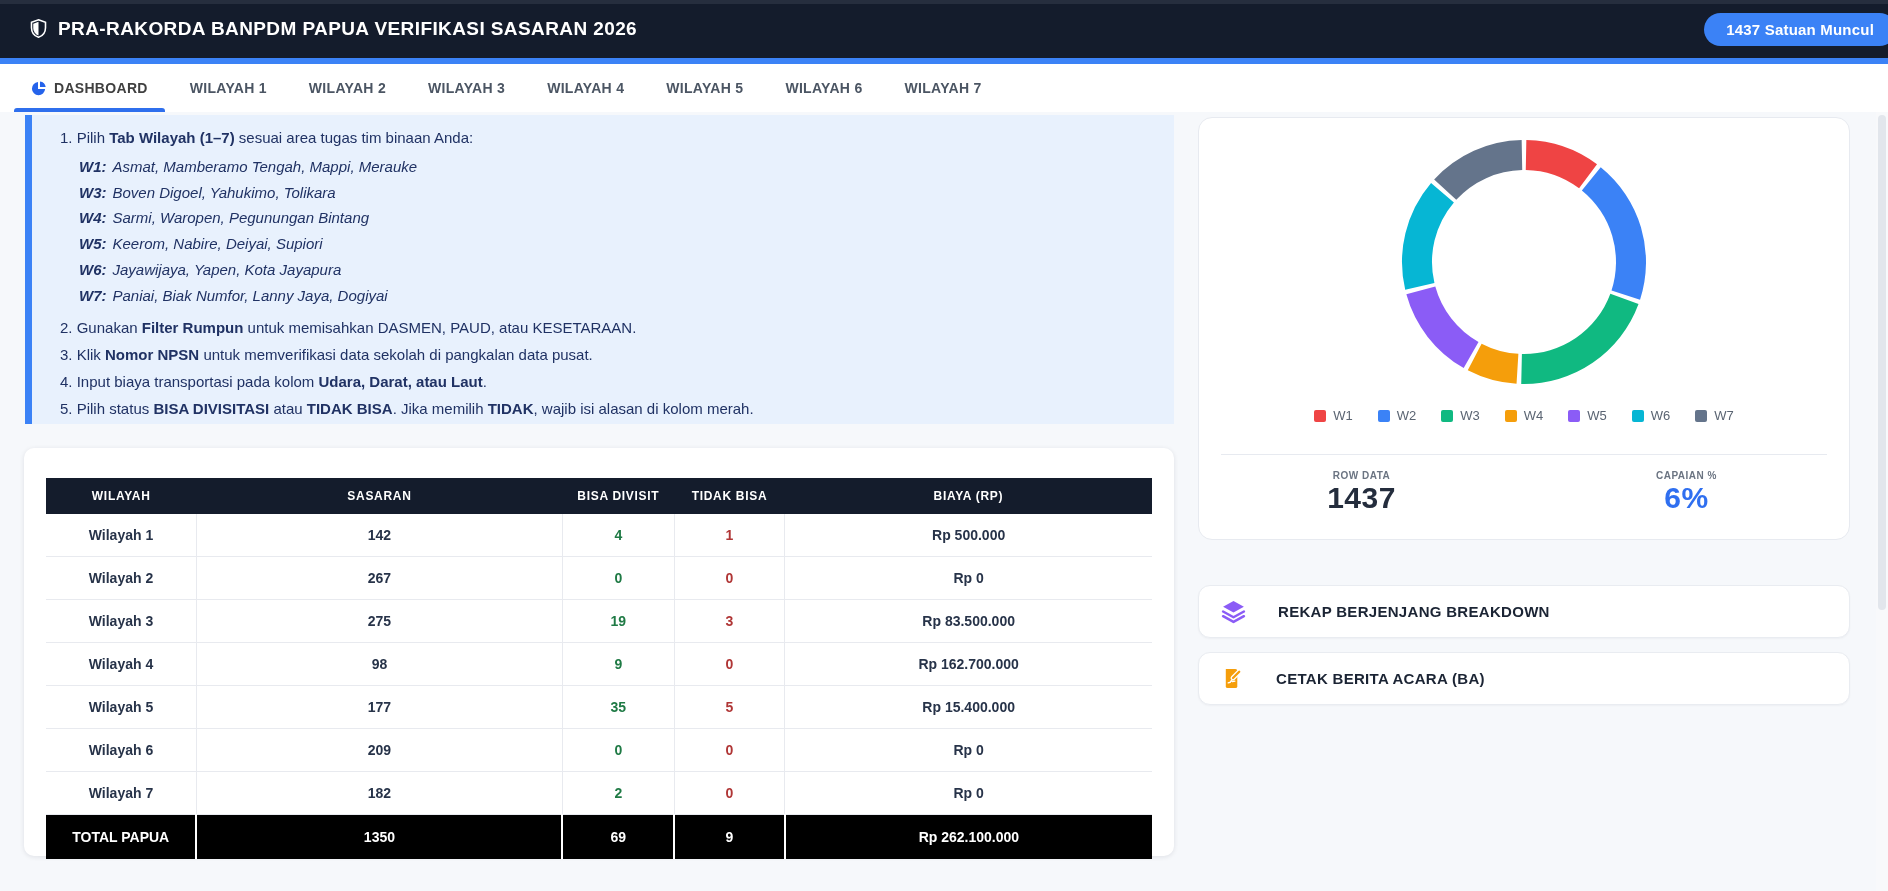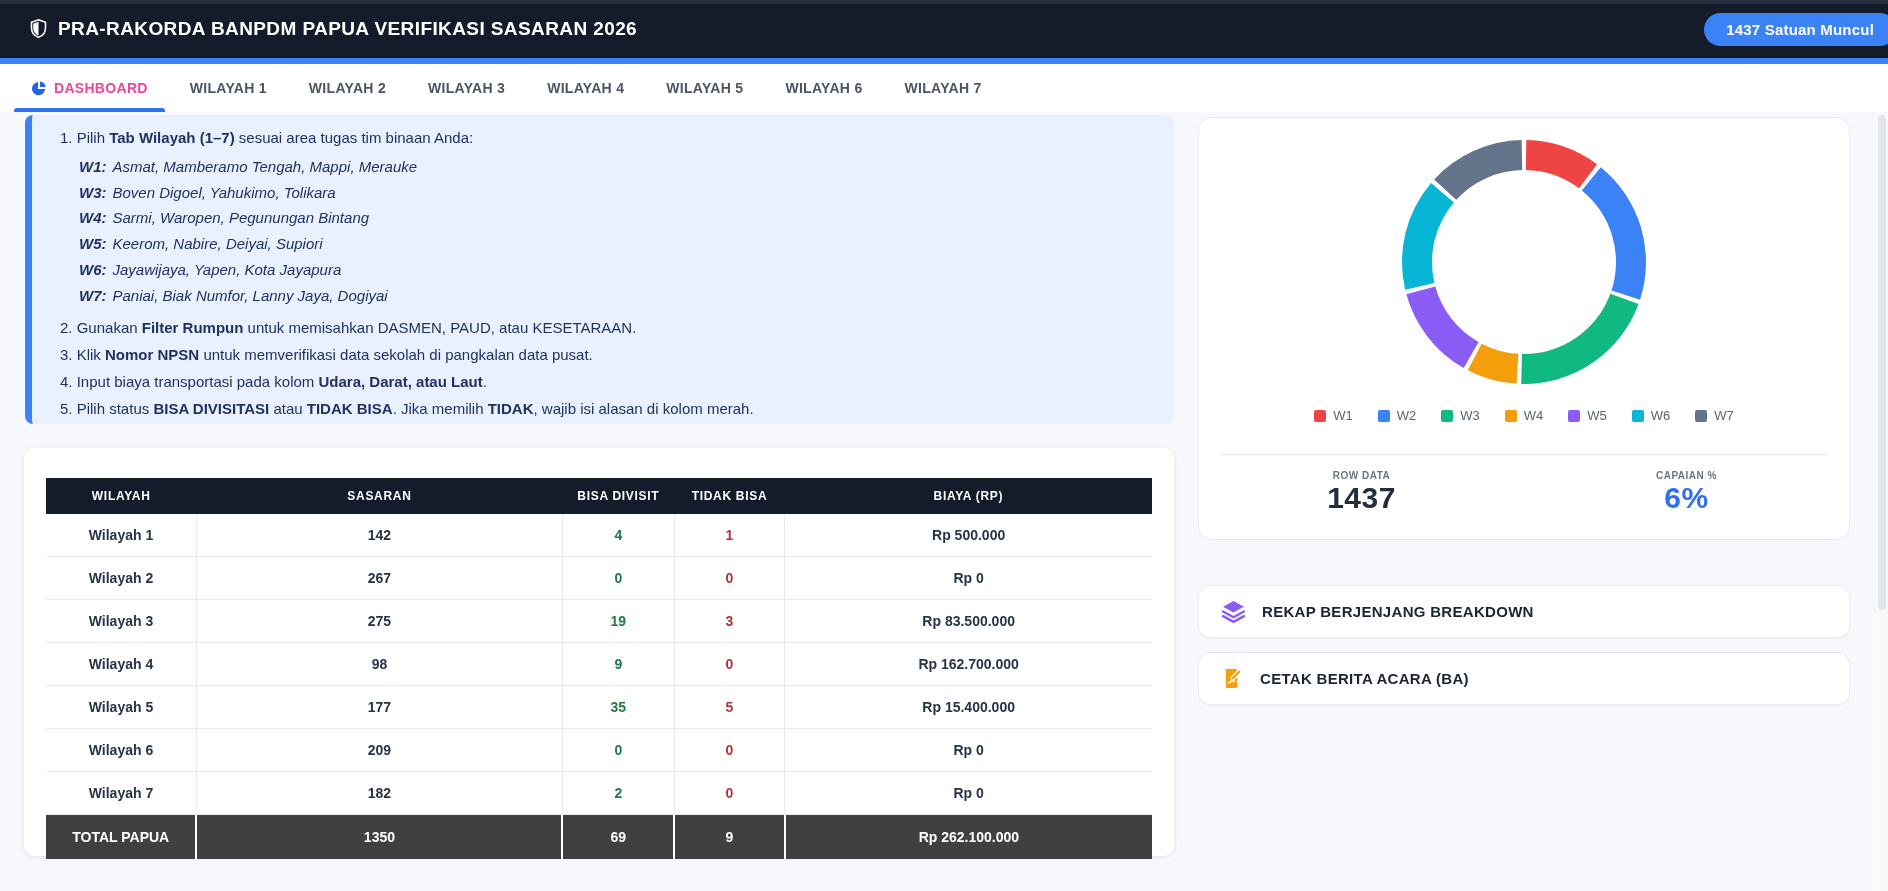--- a/index.html
+++ b/index.html
@@ -16,64 +16,64 @@
   .brand-title{color:#fff;font-size:19px;font-weight:700;letter-spacing:.4px}
   .pill{margin-left:auto;margin-right:-8px;background:#3b82f6;color:#fff;font-weight:700;
     font-size:15px;height:33px;border-radius:17px;display:flex;align-items:center;
     padding:0 22px;letter-spacing:.2px;white-space:nowrap}
   .accent{position:absolute;top:58px;left:0;right:0;height:6px;background:#3b82f6;z-index:5}
   
   .tabbar{position:absolute;top:64px;left:0;right:0;height:48px;background:#fff;
     display:flex;align-items:stretch;padding-left:10px;z-index:4}
   .tab{display:flex;align-items:center;gap:7px;padding:0 21px;font-weight:700;font-size:14px;
     color:#4b5563;letter-spacing:.3px;position:relative;cursor:pointer;white-space:nowrap}
-  .tab.active{color:#ec4899}
+  .tab.active{color:#404040}
   .tab.active::after{content:"";position:absolute;left:4px;right:4px;bottom:0;height:4px;
     background:#2f6fed;border-radius:3px 3px 0 0}
   
   .panel{position:absolute;left:25px;top:115px;width:1149px;height:309px;box-sizing:border-box;
-    background:#e8f1fd;border-left:7px solid #3b82f6;border-radius:8px;
+    background:#e8f1fd;border-left:7px solid #3b82f6;border-radius:0;
     padding:14px 24px 0 28px;color:#203264}
   .step{font-size:15px;margin-bottom:8px;line-height:1.25}
   .step b{font-weight:700}
   .wlist{margin:10px 0 14px 19px}
   .wrow{font-style:italic;font-size:15px;margin-bottom:7px;line-height:1.25}
   .wlabel{font-weight:700;margin-right:6px}
   
   .table-card{position:absolute;left:24px;top:448px;width:1150px;height:408px;box-sizing:border-box;
     background:#fff;border-radius:10px;box-shadow:0 1px 5px rgba(15,23,42,.10);
     padding:30px 22px 0}
   table{width:100%;border-collapse:collapse;table-layout:fixed}
   thead th{background:#141c2c;color:#fff;font-size:12px;font-weight:700;height:34px;
     letter-spacing:.7px;text-transform:uppercase}
   tbody td{height:40px;text-align:center;font-weight:700;font-size:14px;color:#273349;
     background:#fff;border-bottom:1px solid #e8eaef}
   tbody td:not(:first-child){border-left:1px solid #e8eaef}
-  tbody tr.total td{background:#404040;color:#fff;height:42px;border-bottom:none}
+  tbody tr.total td{background:#000000;color:#fff;height:42px;border-bottom:none}
   tbody tr.total td:not(:first-child){border-left:2px solid #fff}
   td.pos{color:#1f7a45}
   td.neg{color:#b03636}
   
   .chart-card{position:absolute;left:1198px;top:117px;width:652px;height:423px;box-sizing:border-box;
     background:#fff;border:1px solid #e7eaf0;border-radius:14px}
   .donut-wrap{position:absolute;left:50%;top:20px;transform:translateX(-50%)}
   .legend{position:absolute;top:290px;left:0;right:0;display:flex;justify-content:center;
     align-items:center;gap:25px;font-size:13px;color:#5a6472}
   .legend-item{display:flex;align-items:center;gap:7px}
   .lg-swatch{width:12px;height:12px;border-radius:2px;display:inline-block}
   .divider{position:absolute;top:336px;left:22px;right:22px;height:1px;background:#e7eaf0}
   .stats{position:absolute;top:352px;left:0;right:0;display:flex}
   .stat{flex:1;text-align:center}
   .stat-label{font-size:10px;font-weight:700;color:#6b7482;letter-spacing:.5px}
   .stat-value{font-size:30px;font-weight:800;color:#242d3d;letter-spacing:.5px}
   .stat-value.blue{color:#2f6ff0}
   
   .action-card{position:absolute;left:1198px;width:652px;height:53px;box-sizing:border-box;
     background:#fff;border:1px solid #e9ecf1;border-radius:12px;display:flex;align-items:center;
-    gap:16px;padding:0 22px;cursor:pointer;box-shadow:0 1px 2px rgba(15,23,42,.04)}
+    gap:32px;padding:0 22px;cursor:pointer;box-shadow:0 1px 2px rgba(15,23,42,.04)}
   #rekap-card{top:585px}
   #cetak-card{top:652px}
   .action-label{font-weight:700;font-size:15px;color:#1b2434;letter-spacing:.3px}
   
   .scroll-track{position:absolute;top:64px;right:0;width:12px;bottom:0;background:#f8f9fb}
   .scroll-thumb{position:absolute;top:51px;right:2px;width:8px;height:495px;border-radius:4px;background:#e2e6ec}
 </style>
 </head>
 <body>
 

